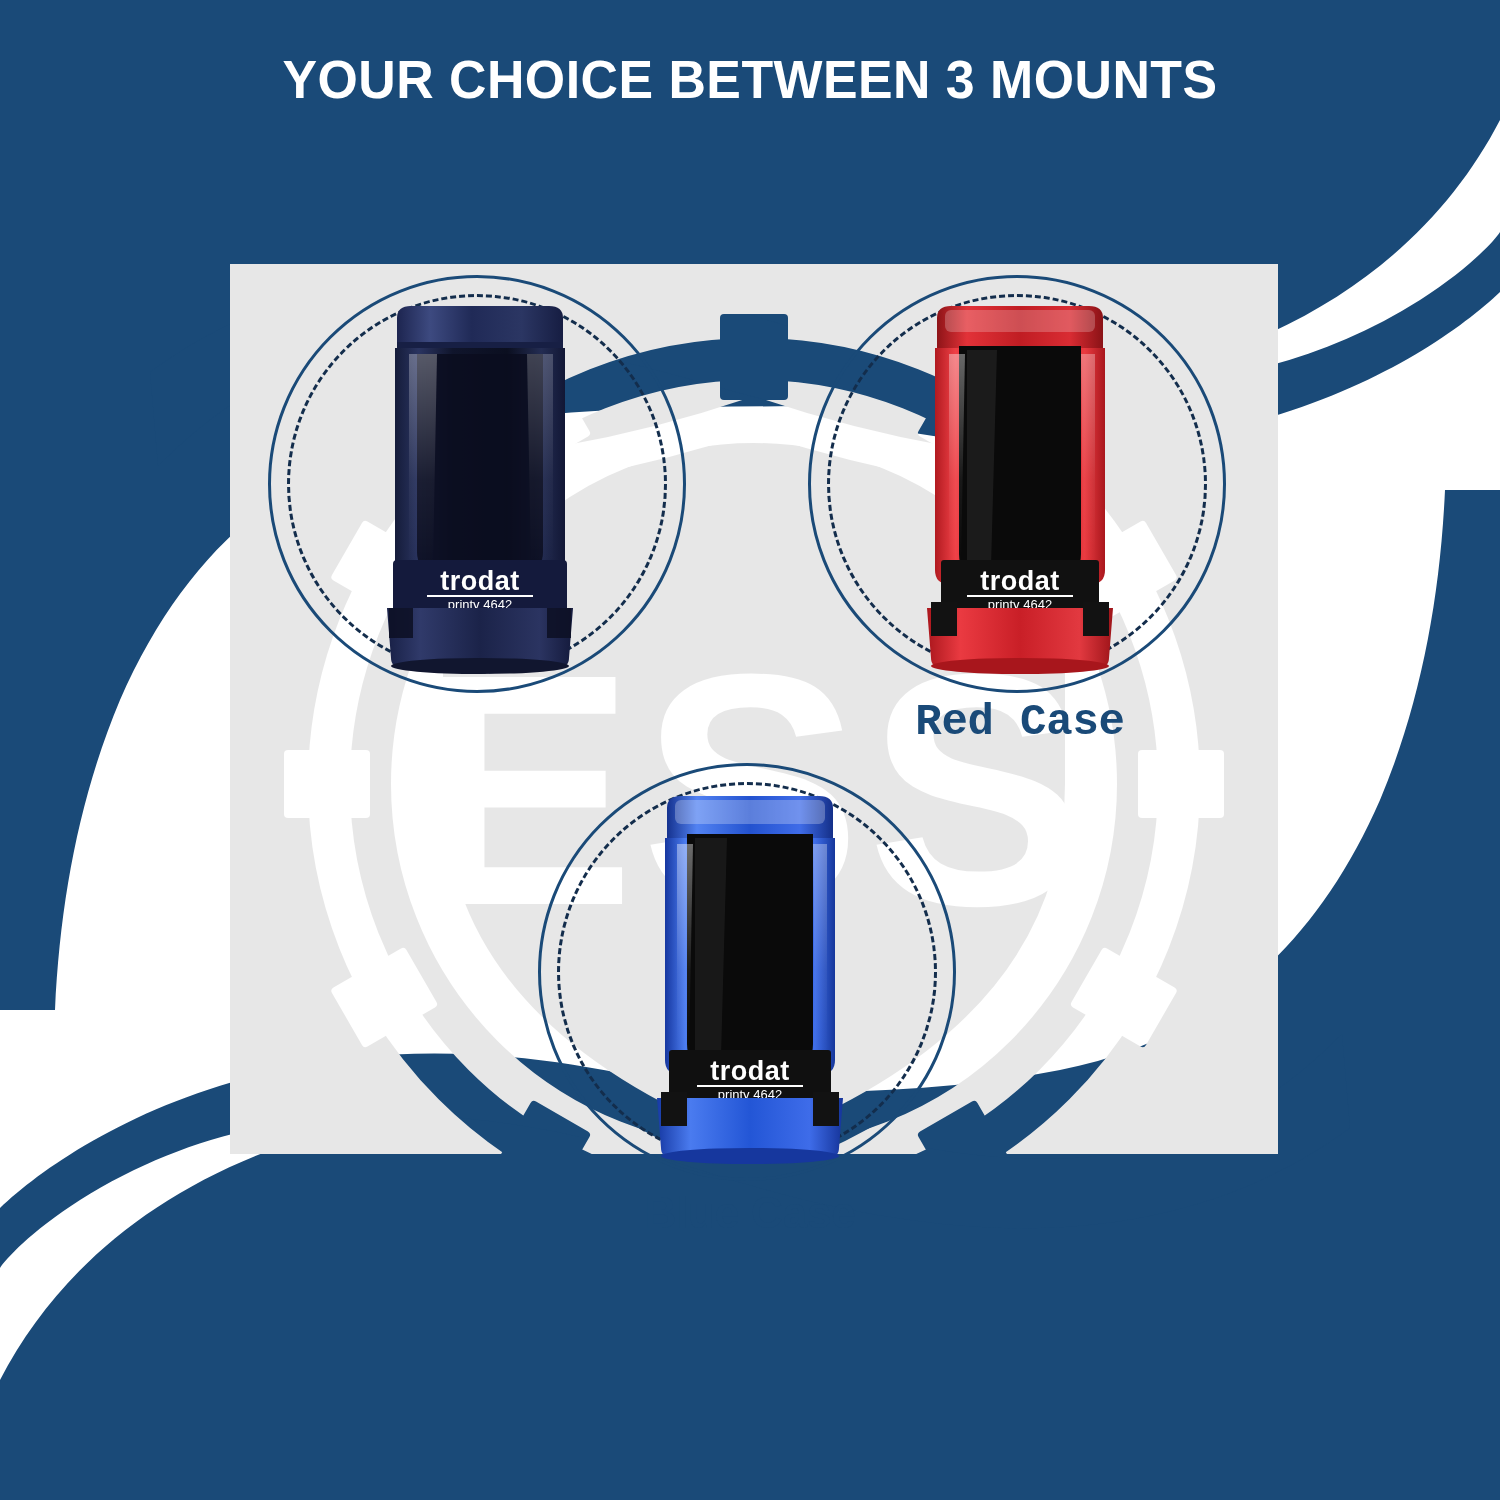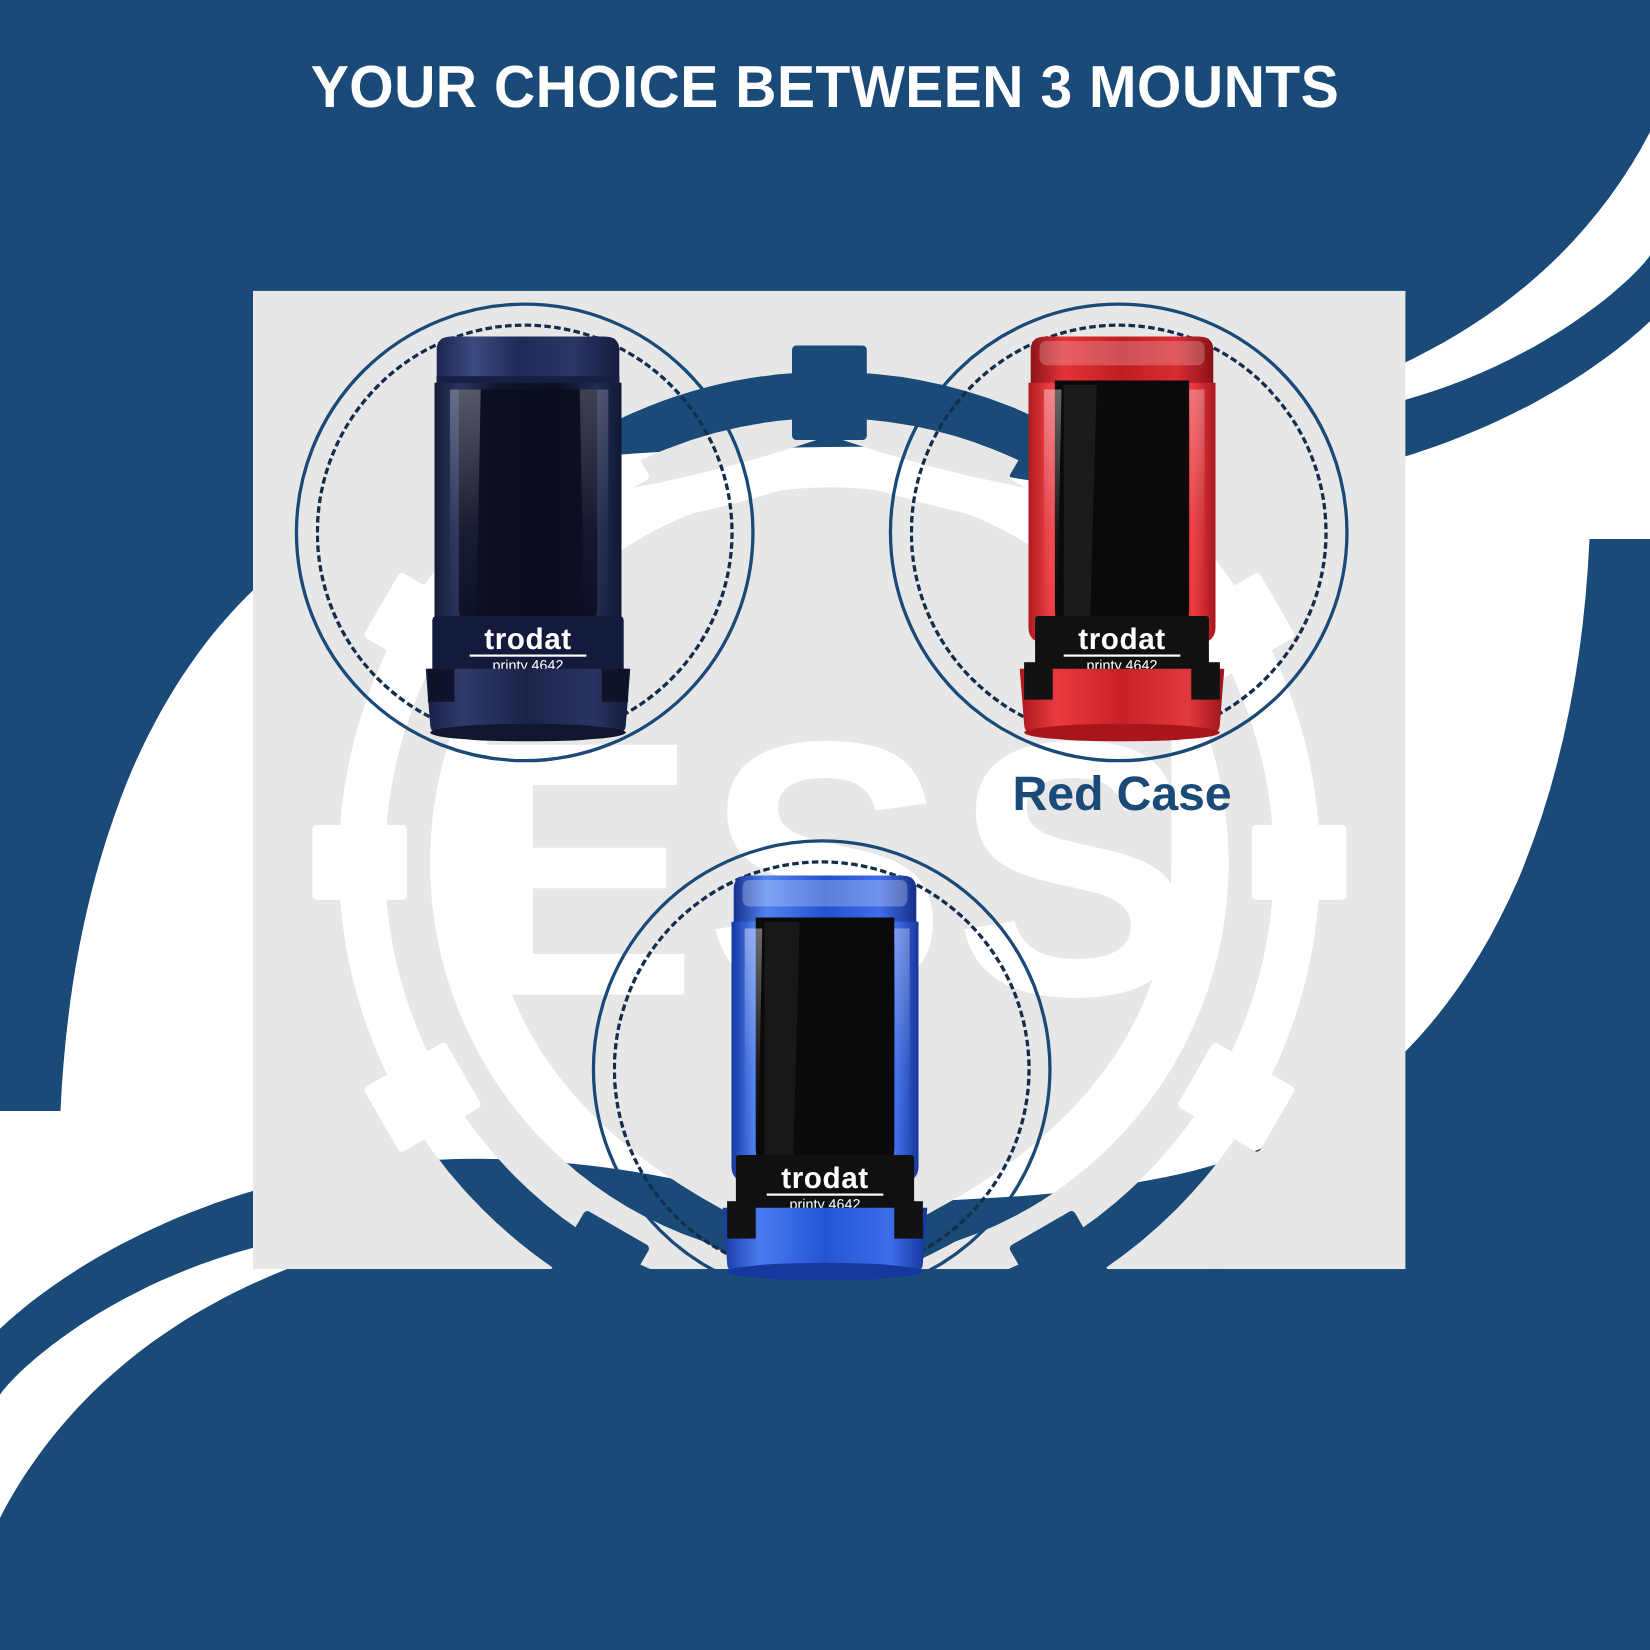--- a/index.html
+++ b/index.html
@@ -59,21 +59,21 @@
   .caption{
     position:absolute;left:0;width:430px;
     text-align:center;
     color:#1a4a78;
     font-size:44px;
     font-weight:bold;
     letter-spacing:-0.2px;
     white-space:nowrap;
   }
   .product.black .caption{top:425px;}
-  .product.red .caption{top:425px;}
+  .product.red .caption{top:425px;font-family:Liberation Mono, monospace;}
   .product.blue .caption{top:428px;}
 
   
   .header-title{
     position:absolute;left:0;top:48px;width:1500px;
     text-align:center;
     color:#ffffff;
     font-size:54px;
     font-weight:bold;
     letter-spacing:0.5px;

